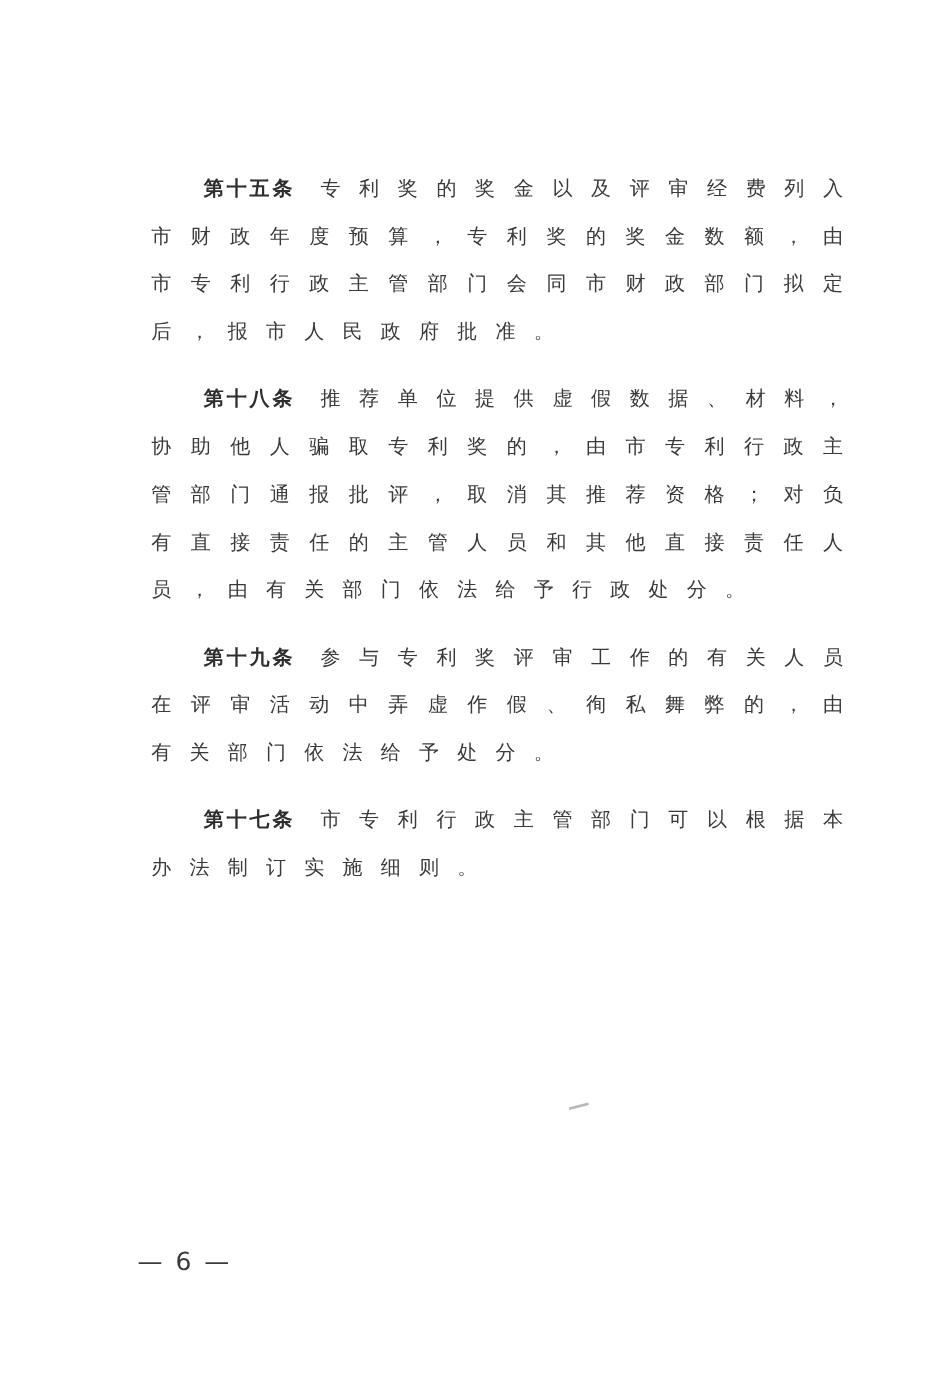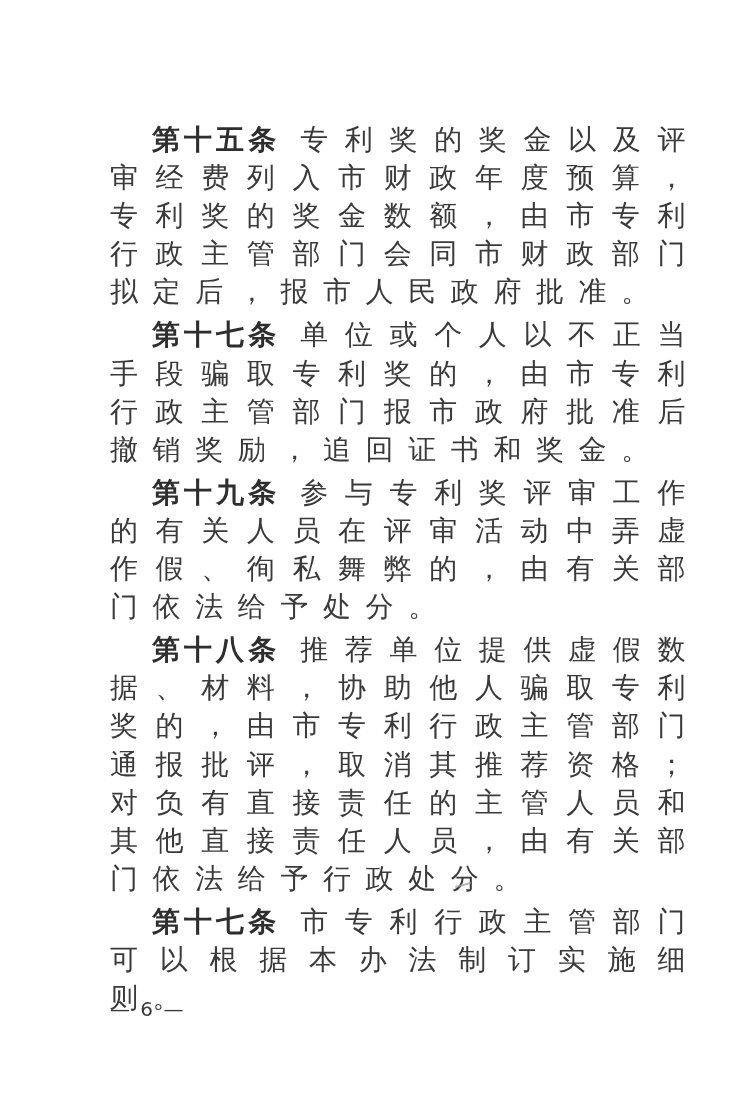--- a/index.html
+++ b/index.html
@@ -11,22 +11,22 @@
     font-family: "DejaVu Serif", "Liberation Serif", serif;
     color: #3a3a3a;
   }
   .page {
     position: absolute;
     left: 105px;
     top: 116px;
     width: 600px;
   }
   .article {
-    margin: 5px;
-    font-size: 28px;
+    margin: 16px;
+    font-size: 16px;
     line-height: 38.1px;
     letter-spacing: 14.6px;
     text-align: justify;
     text-indent: 42px;
     white-space: normal;
     word-break: break-all;
   }
   .article .head {
     font-family: "DejaVu Sans", "Liberation Sans", sans-serif;
     font-weight: bold;
@@ -51,22 +51,21 @@
     background: #9a9a9a;
     transform: rotate(-14deg);
     opacity: 0.7;
   }
 </style>
 </head>
 <body>
 
 <div class="page">
   <p class="article"><span class="head">第十五条</span><span class="body">专利奖的奖金以及评审经费列入市财政年度预算，专利奖的奖金数额，由市专利行政主管部门会同市财政部门拟定后，报市人民政府批准。</span></p>
-  <p class="article"><span class="head">第十七条</span><span class="body">单位或个人以不正当手段骗取专利奖的，由市专利行政主管部门报市政府批准后撤销奖励，追回证书和奖金。</span></p>
+  <p class="article"><span class="head">第十八条</span><span class="body">推荐单位提供虚假数据、材料，协助他人骗取专利奖的，由市专利行政主管部门通报批评，取消其推荐资格；对负有直接责任的主管人员和其他直接责任人员，由有关部门依法给予行政处分。</span></p>
   <p class="article"><span class="head">第十九条</span><span class="body">参与专利奖评审工作的有关人员在评审活动中弄虚作假、徇私舞弊的，由有关部门依法给予处分。</span></p>
-  <p class="article"><span class="head">第十八条</span><span class="body">推荐单位提供虚假数据、材料，协助他人骗取专利奖的，由市专利行政主管部门通报批评，取消其推荐资格；对负有直接责任的主管人员和其他直接责任人员，由有关部门依法给予行政处分。</span></p>
   <p class="article"><span class="head">第十七条</span><span class="body">市专利行政主管部门可以根据本办法制订实施细则。</span></p>
 
 </div>
 
 <div class="mark"></div>
 
 <div class="footer">— 6 —</div>
 
 </body></html>

